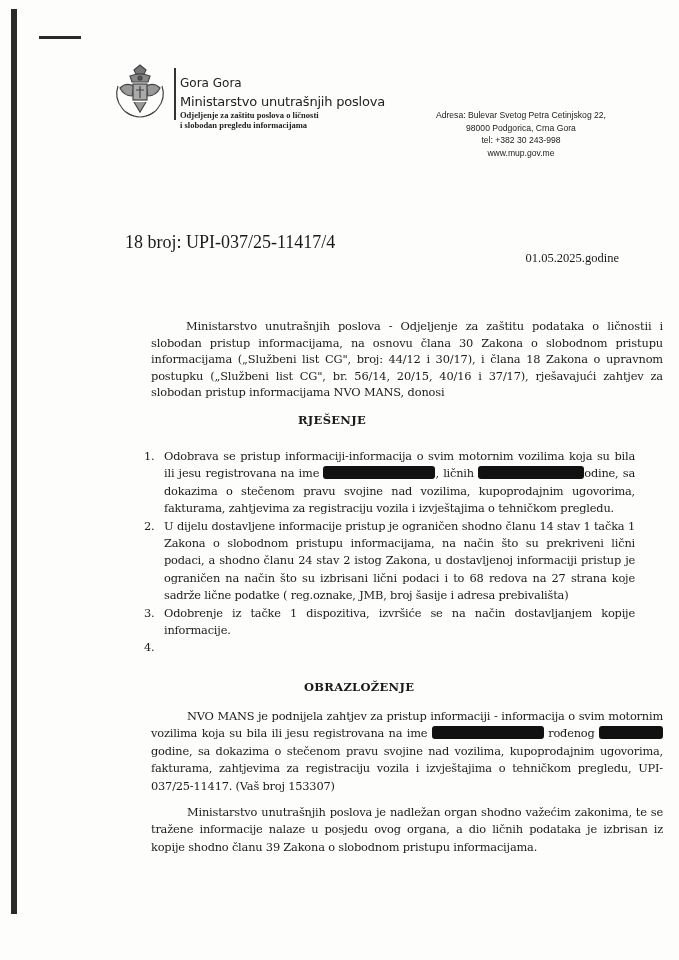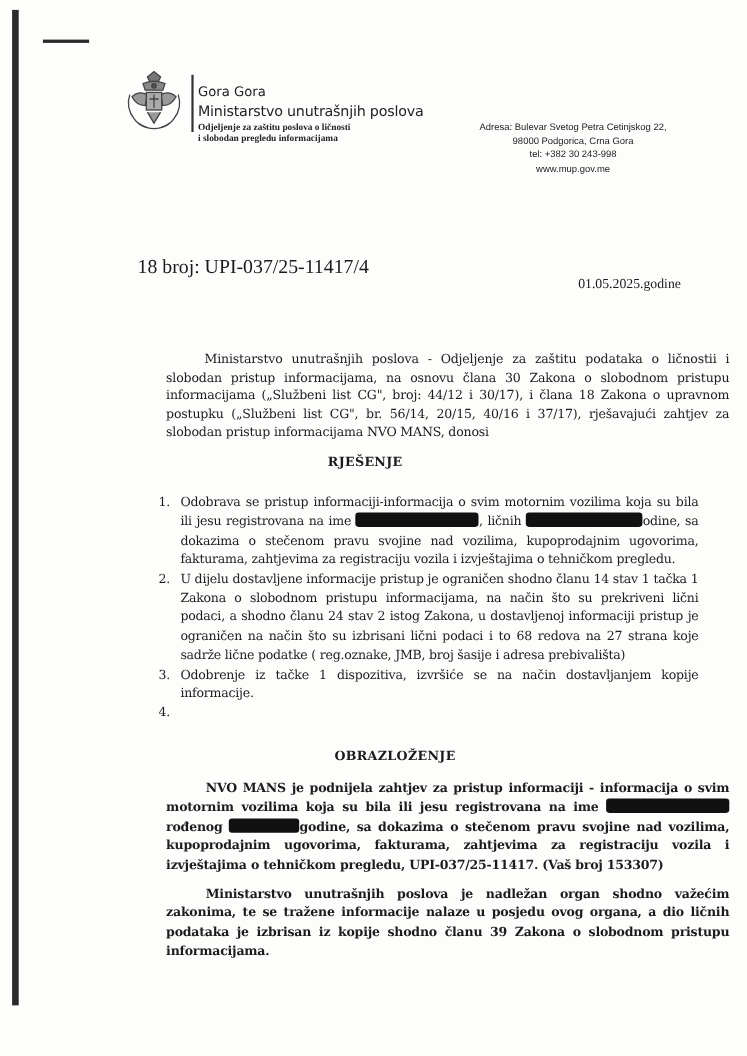--- a/index.html
+++ b/index.html
@@ -30,21 +30,21 @@
     .intro { position: absolute; left: 123px; top: 318px; width: 512px; line-height: 16.6px; text-align: justify; text-indent: 35px; letter-spacing: -0.15px; }
 
     .section-title { position: absolute; font-family: "DejaVu Serif", serif; font-weight: bold; font-size: 11.5px; letter-spacing: 0.3px; }
     .title-rjesenje { left: 298px; top: 413px; }
     .title-obrazlozenje { left: 304px; top: 680px; }
 
     .decision-list { position: absolute; left: 144px; top: 448px; width: 491px; margin: 0; padding: 0; list-style: none; line-height: 17.4px; letter-spacing: -0.2px; }
     .decision-list li { position: relative; padding-left: 20px; text-align: justify; }
     .decision-list .num { position: absolute; left: 0; top: 0; }
 
-    .para { position: absolute; left: 123px; width: 512px; line-height: 17.4px; text-align: justify; letter-spacing: -0.2px; font-weight: bold; }
+    .para { position: absolute; left: 123px; width: 512px; line-height: 17.4px; text-align: justify; letter-spacing: -0.2px; }
     .para-1 { top: 708px; text-indent: 36px; }
     .para-2 { top: 804px; text-indent: 36px; }
 
     .redact { display: inline-block; background: #111; height: 13px; vertical-align: -2px; border-radius: 3px; }
   </style>
 </head>
 <body>
 
 <div class="scan-bar"></div>
 <div class="scan-dash"></div>

